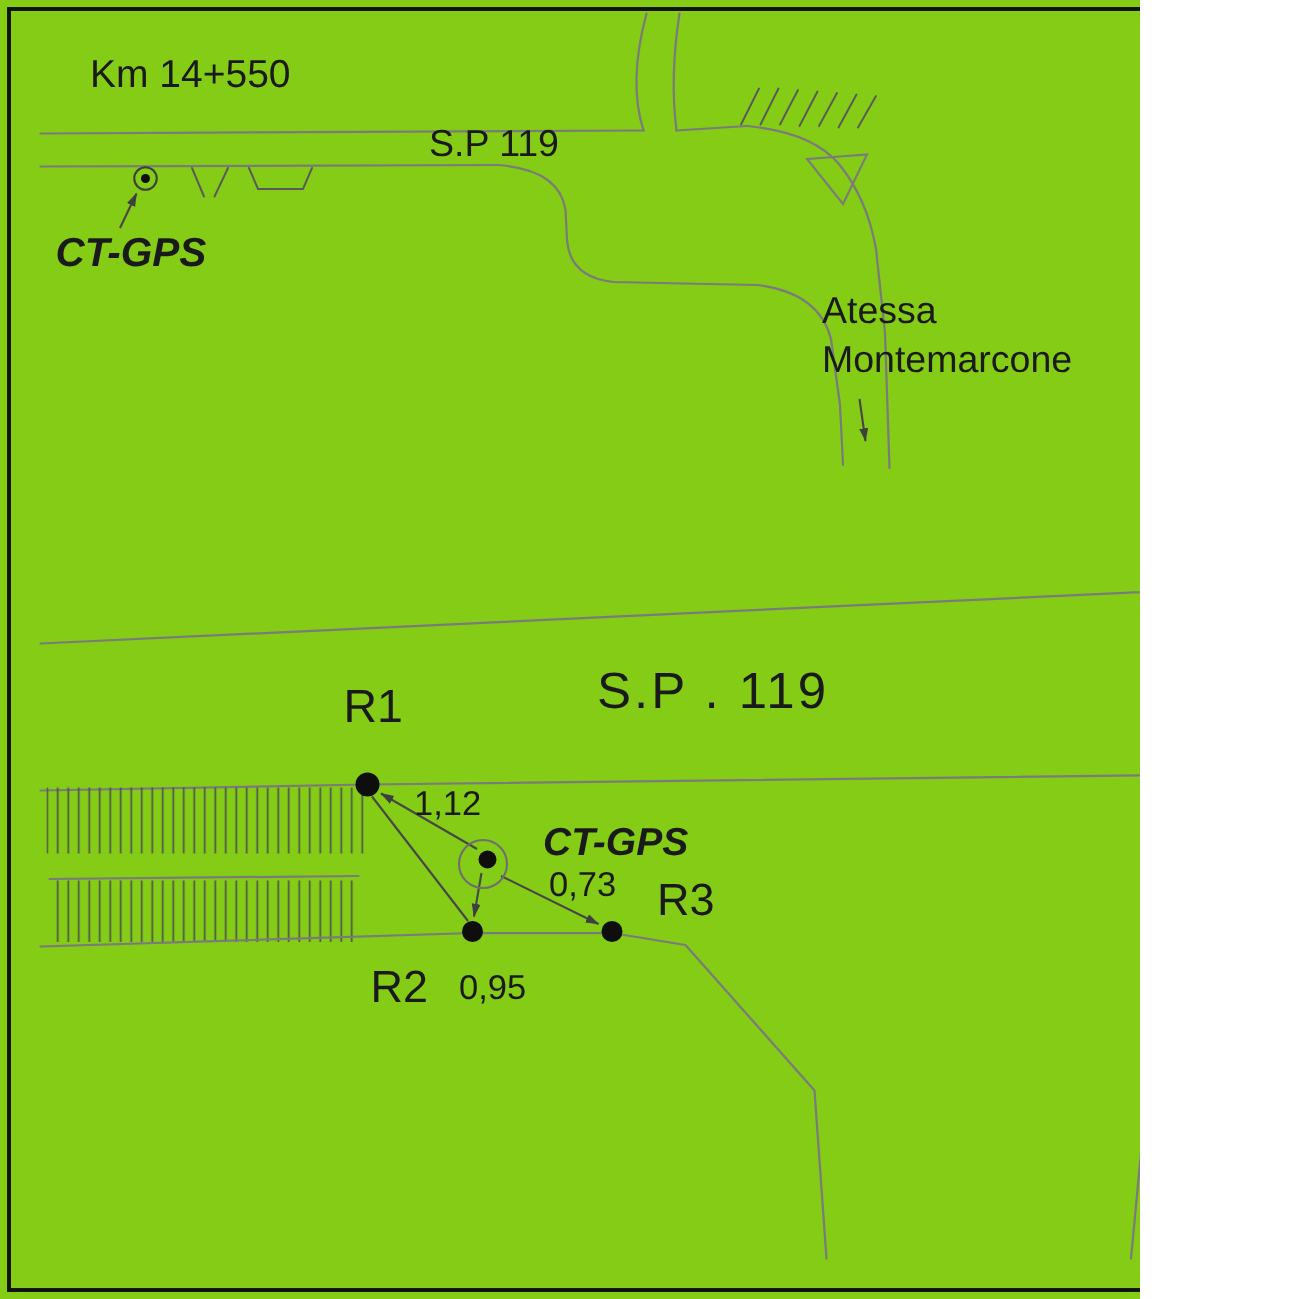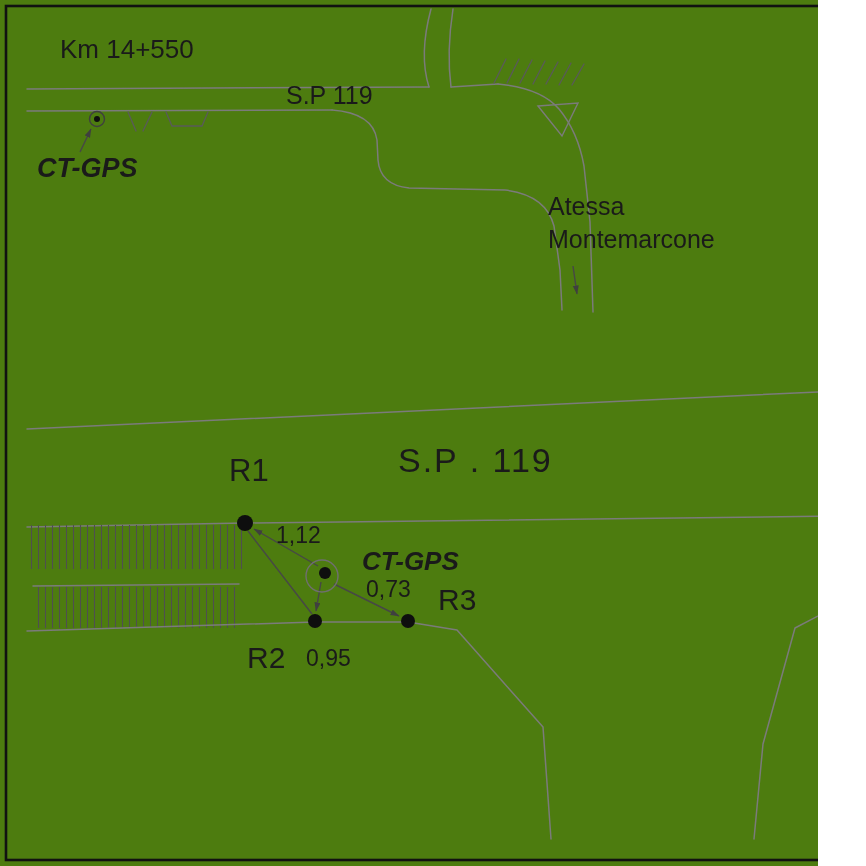--- a/index.html
+++ b/index.html
@@ -2,23 +2,23 @@
 <html><head>
 <meta charset="utf-8">
 <style>
   html, body {
     margin: 0;
     padding: 0;
     background: #ffffff;
   }
   #figure {
     position: relative;
-    width: 818px;
+    width: 760px;
     height: 866px;
-    background: #4d7c0f;
+    background: #84cc16;
     overflow: hidden;
   }
   svg {
     display: block;
   }
   .t {
     font-family: "Liberation Sans", "DejaVu Sans", sans-serif;
     fill: #1a1a1a;
   }
   .t-italic {

